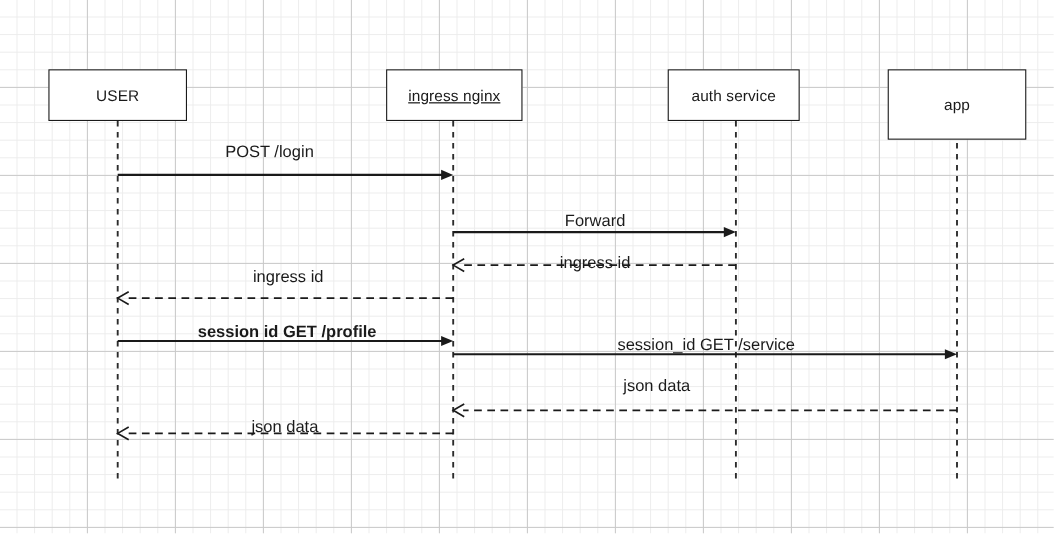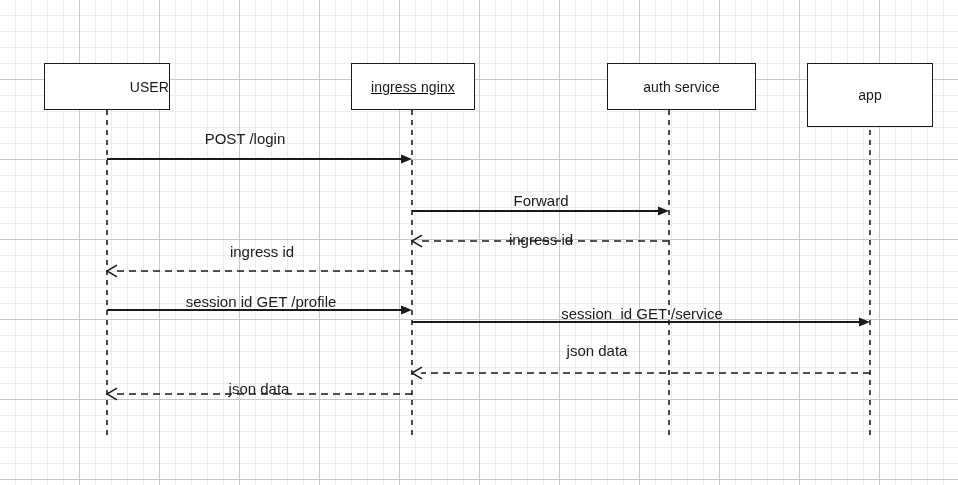--- a/index.html
+++ b/index.html
@@ -85,37 +85,37 @@
         <line x1="412" y1="322" x2="861" y2="322" stroke="#1a1a1a" stroke-width="1.9"></line>
         <polygon points="870,322 859,317.4 859,326.6" fill="#1a1a1a"></polygon>
         <line x1="870" y1="373" x2="421" y2="373" stroke="#1a1a1a" stroke-width="1.6" stroke-dasharray="7,5"></line>
         <path d="M 422 367.2 L 412 373 L 422 378.8" fill="none" stroke="#1a1a1a" stroke-width="1.5" stroke-linecap="butt" stroke-linejoin="miter"></path>
         <line x1="412" y1="394" x2="116" y2="394" stroke="#1a1a1a" stroke-width="1.6" stroke-dasharray="7,5"></line>
         <path d="M 117 388.2 L 107 394 L 117 399.8" fill="none" stroke="#1a1a1a" stroke-width="1.5" stroke-linecap="butt" stroke-linejoin="miter"></path>
       </g>
   </svg>
 
   <div id="boxes-layer">
-      <div class="participant-box" style="left: 44px; top: 63px; width: 126px; height: 47px; border-color: rgb(26, 26, 26); background: rgb(255, 255, 255); justify-content: flex-end;">
+      <div class="participant-box" style="left: 44px; top: 63px; width: 126px; height: 47px; border-color: rgb(26, 26, 26); background: rgb(255, 255, 255);">
         <span class="participant-label" style="color: rgb(26, 26, 26);">USER</span>
       </div>
       <div class="participant-box" style="left: 351px; top: 63px; width: 124px; height: 47px; border-color: rgb(26, 26, 26); background: rgb(255, 255, 255); text-decoration: underline;">
         <span class="participant-label" style="color: rgb(26, 26, 26);">ingress nginx</span>
       </div>
-      <div class="participant-box" style="left: 607px; top: 63px; width: 149px; height: 47px; border-color: rgb(26, 26, 26); background: rgb(255, 255, 255);">
+      <div class="participant-box" style="left: 607px; top: 63px; width: 120px; height: 47px; border-color: rgb(26, 26, 26); background: rgb(255, 255, 255);">
         <span class="participant-label" style="color: rgb(26, 26, 26);">auth service</span>
       </div>
       <div class="participant-box" style="left: 807px; top: 63px; width: 126px; height: 64px; border-color: rgb(26, 26, 26); background: rgb(255, 255, 255);">
         <span class="participant-label" style="color: rgb(26, 26, 26);">app</span>
       </div>
     </div>
   <div id="labels-layer">
       <div class="msg-label" style="left: 245px; top: 130px; color: rgb(26, 26, 26);">POST /login</div>
       <div class="msg-label" style="left: 541px; top: 192px; color: rgb(26, 26, 26);">Forward</div>
       <div class="msg-label" style="left: 541px; top: 231px; color: rgb(26, 26, 26);">ingress id</div>
       <div class="msg-label" style="left: 262px; top: 243px; color: rgb(26, 26, 26);">ingress id</div>
-      <div class="msg-label" style="left: 261px; top: 293px; color: rgb(26, 26, 26);">session id GET /profile</div>
+      <div class="msg-label" style="left: 261px; top: 293px; color: rgb(26, 26, 26); font-weight: bold;">session id GET /profile</div>
       <div class="msg-label" style="left: 642px; top: 305px; color: rgb(26, 26, 26);">session_id GET /service</div>
       <div class="msg-label" style="left: 597px; top: 342px; color: rgb(26, 26, 26);">json data</div>
       <div class="msg-label" style="left: 259px; top: 380px; color: rgb(26, 26, 26);">json data</div>
     </div>
 
 </div>
 
 </body></html>

